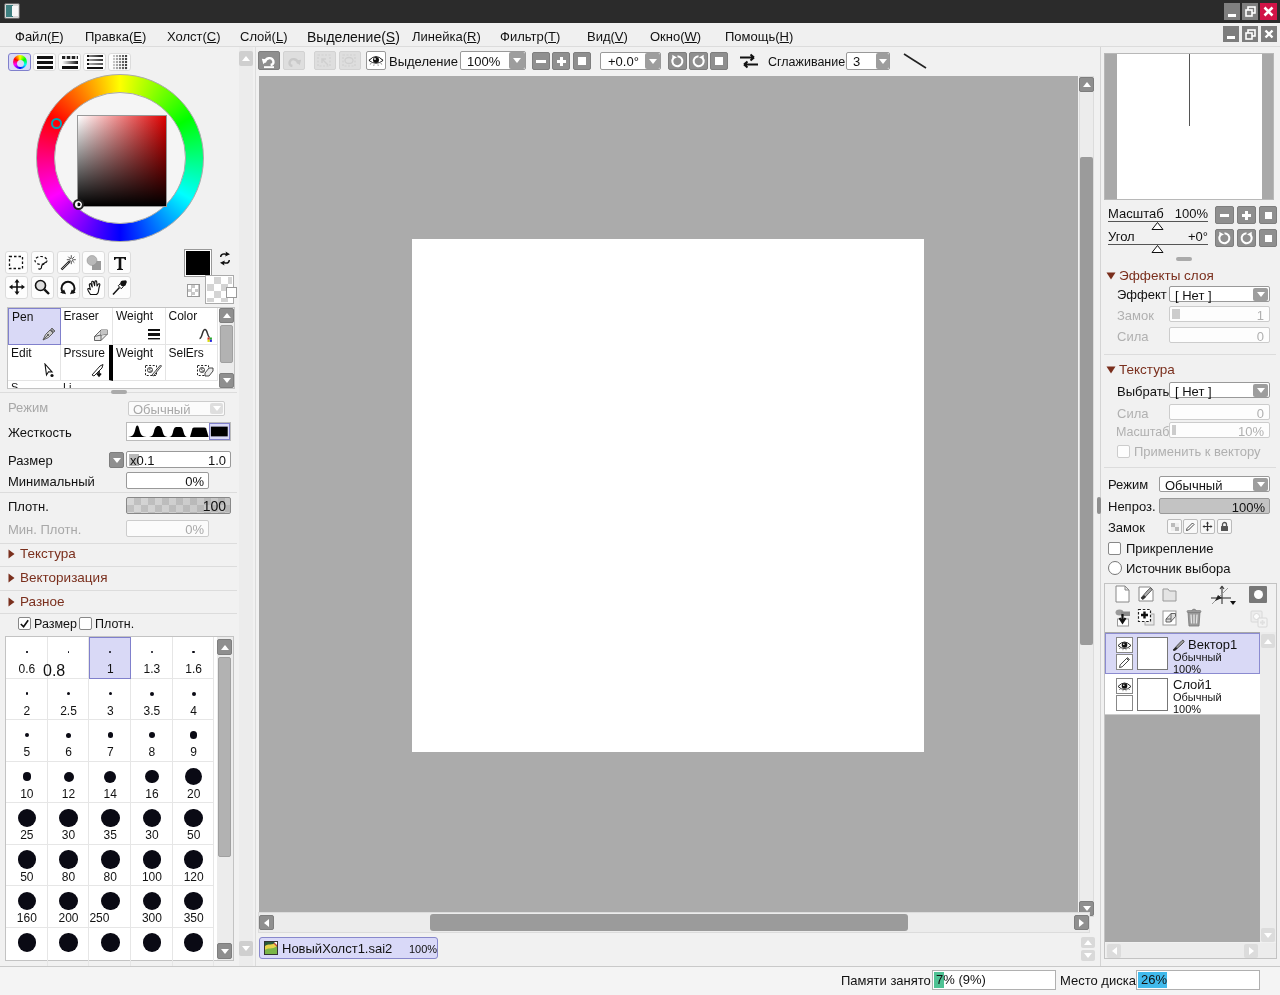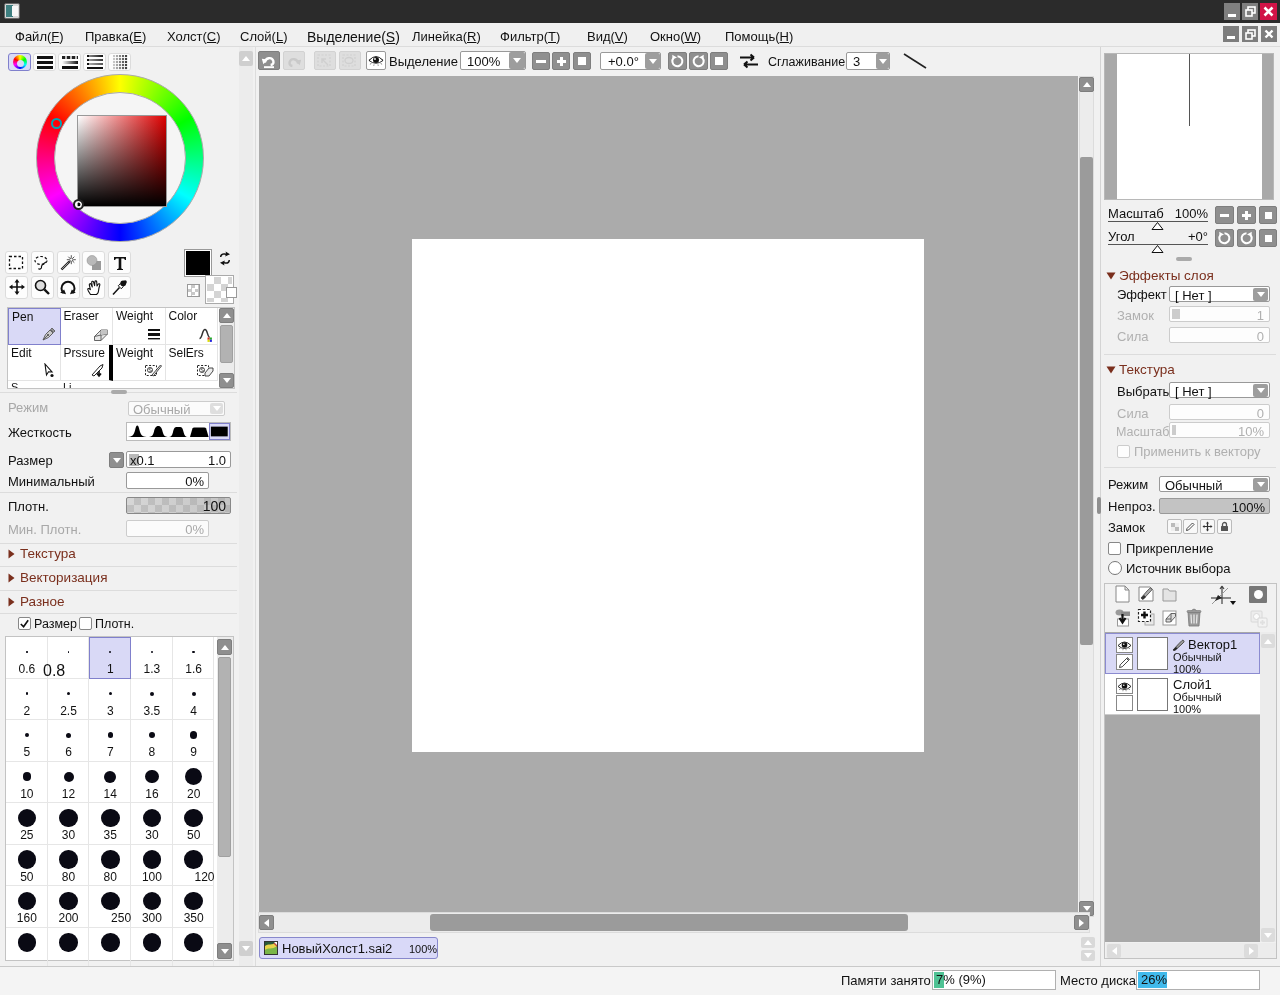--- a/index.html
+++ b/index.html
@@ -468,30 +468,30 @@
 <div class="abs " style="left:59.3px;top:850.2px;width:18.5px;height:18.5px;background:#0a0a14;border-radius:50%;"></div>
 <div class="abs" style="left:47.7px;top:869.5px;width:41.7px;text-align:center;font-size:12px;color:#111;">80</div>
 <div class="abs " style="left:89.4px;top:844.5px;width:41.7px;height:41.5px;border-right:1px solid #e6e6e6;border-bottom:1px solid #e6e6e6;"></div>
 <div class="abs " style="left:101.0px;top:850.2px;width:18.5px;height:18.5px;background:#0a0a14;border-radius:50%;"></div>
 <div class="abs" style="left:89.4px;top:869.5px;width:41.7px;text-align:center;font-size:12px;color:#111;">80</div>
 <div class="abs " style="left:131.10000000000002px;top:844.5px;width:41.7px;height:41.5px;border-right:1px solid #e6e6e6;border-bottom:1px solid #e6e6e6;"></div>
 <div class="abs " style="left:142.7px;top:850.2px;width:18.5px;height:18.5px;background:#0a0a14;border-radius:50%;"></div>
 <div class="abs" style="left:131.10000000000002px;top:869.5px;width:41.7px;text-align:center;font-size:12px;color:#111;">100</div>
 <div class="abs " style="left:172.8px;top:844.5px;width:41.7px;height:41.5px;border-right:1px solid #e6e6e6;border-bottom:1px solid #e6e6e6;"></div>
 <div class="abs " style="left:184.4px;top:850.2px;width:18.5px;height:18.5px;background:#0a0a14;border-radius:50%;"></div>
-<div class="abs" style="left:172.8px;top:869.5px;width:41.7px;text-align:right;font-size:12px;color:#111;">120</div>
+<div class="abs" style="left:172.8px;top:869.5px;width:41.7px;text-align:center;font-size:12px;color:#111;">120</div>
 <div class="abs " style="left:6.0px;top:886.0px;width:41.7px;height:41.5px;border-right:1px solid #e6e6e6;border-bottom:1px solid #e6e6e6;"></div>
 <div class="abs " style="left:17.6px;top:891.8px;width:18.5px;height:18.5px;background:#0a0a14;border-radius:50%;"></div>
 <div class="abs" style="left:6.0px;top:911.0px;width:41.7px;text-align:center;font-size:12px;color:#111;">160</div>
 <div class="abs " style="left:47.7px;top:886.0px;width:41.7px;height:41.5px;border-right:1px solid #e6e6e6;border-bottom:1px solid #e6e6e6;"></div>
 <div class="abs " style="left:59.3px;top:891.8px;width:18.5px;height:18.5px;background:#0a0a14;border-radius:50%;"></div>
 <div class="abs" style="left:47.7px;top:911.0px;width:41.7px;text-align:center;font-size:12px;color:#111;">200</div>
 <div class="abs " style="left:89.4px;top:886.0px;width:41.7px;height:41.5px;border-right:1px solid #e6e6e6;border-bottom:1px solid #e6e6e6;"></div>
 <div class="abs " style="left:101.0px;top:891.8px;width:18.5px;height:18.5px;background:#0a0a14;border-radius:50%;"></div>
-<div class="abs" style="left:89.4px;top:911.0px;width:41.7px;text-align:right;font-size:12px;color:#111;">250</div>
+<div class="abs" style="left:89.4px;top:911.0px;width:41.7px;text-align:left;font-size:12px;color:#111;">250</div>
 <div class="abs " style="left:131.10000000000002px;top:886.0px;width:41.7px;height:41.5px;border-right:1px solid #e6e6e6;border-bottom:1px solid #e6e6e6;"></div>
 <div class="abs " style="left:142.7px;top:891.8px;width:18.5px;height:18.5px;background:#0a0a14;border-radius:50%;"></div>
 <div class="abs" style="left:131.10000000000002px;top:911.0px;width:41.7px;text-align:center;font-size:12px;color:#111;">300</div>
 <div class="abs " style="left:172.8px;top:886.0px;width:41.7px;height:41.5px;border-right:1px solid #e6e6e6;border-bottom:1px solid #e6e6e6;"></div>
 <div class="abs " style="left:184.4px;top:891.8px;width:18.5px;height:18.5px;background:#0a0a14;border-radius:50%;"></div>
 <div class="abs" style="left:172.8px;top:911.0px;width:41.7px;text-align:center;font-size:12px;color:#111;">350</div>
 <div class="abs " style="left:6.0px;top:927.5px;width:41.7px;height:41.5px;border-right:1px solid #e6e6e6;border-bottom:1px solid #e6e6e6;"></div>
 <div class="abs " style="left:17.6px;top:933.2px;width:18.5px;height:18.5px;background:#0a0a14;border-radius:50%;"></div>
 <div class="abs " style="left:47.7px;top:927.5px;width:41.7px;height:41.5px;border-right:1px solid #e6e6e6;border-bottom:1px solid #e6e6e6;"></div>
 <div class="abs " style="left:59.3px;top:933.2px;width:18.5px;height:18.5px;background:#0a0a14;border-radius:50%;"></div>

